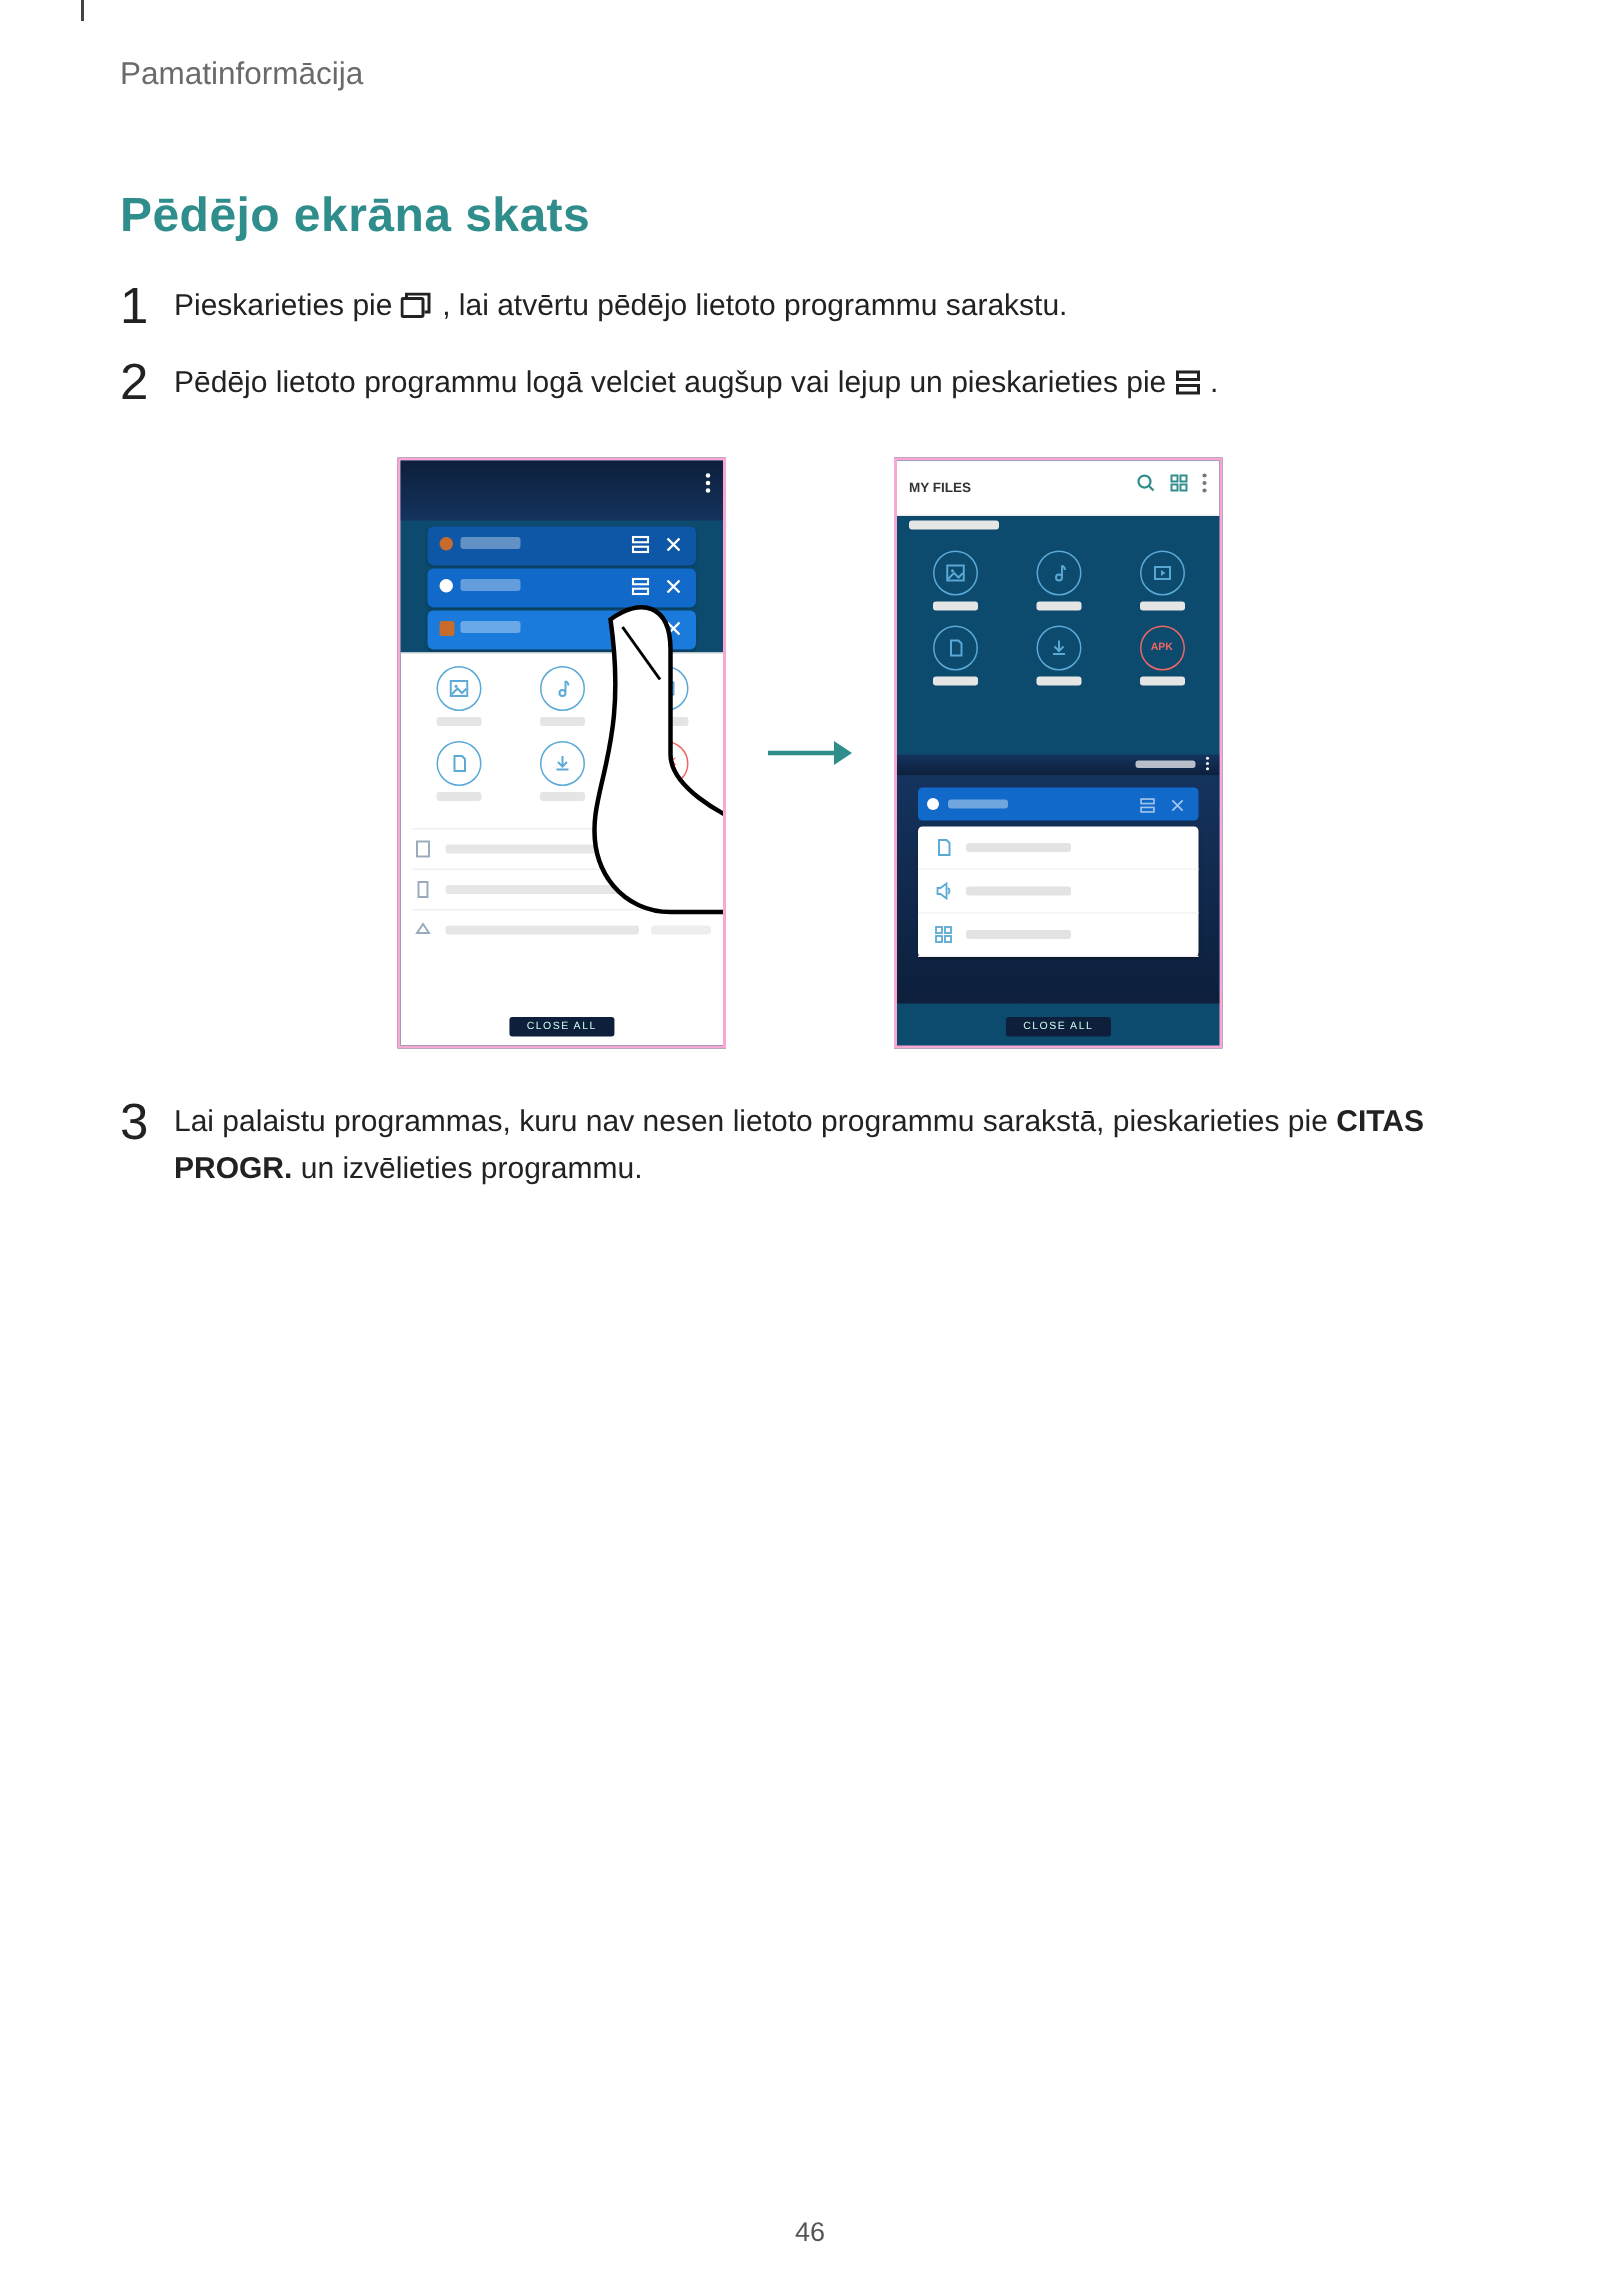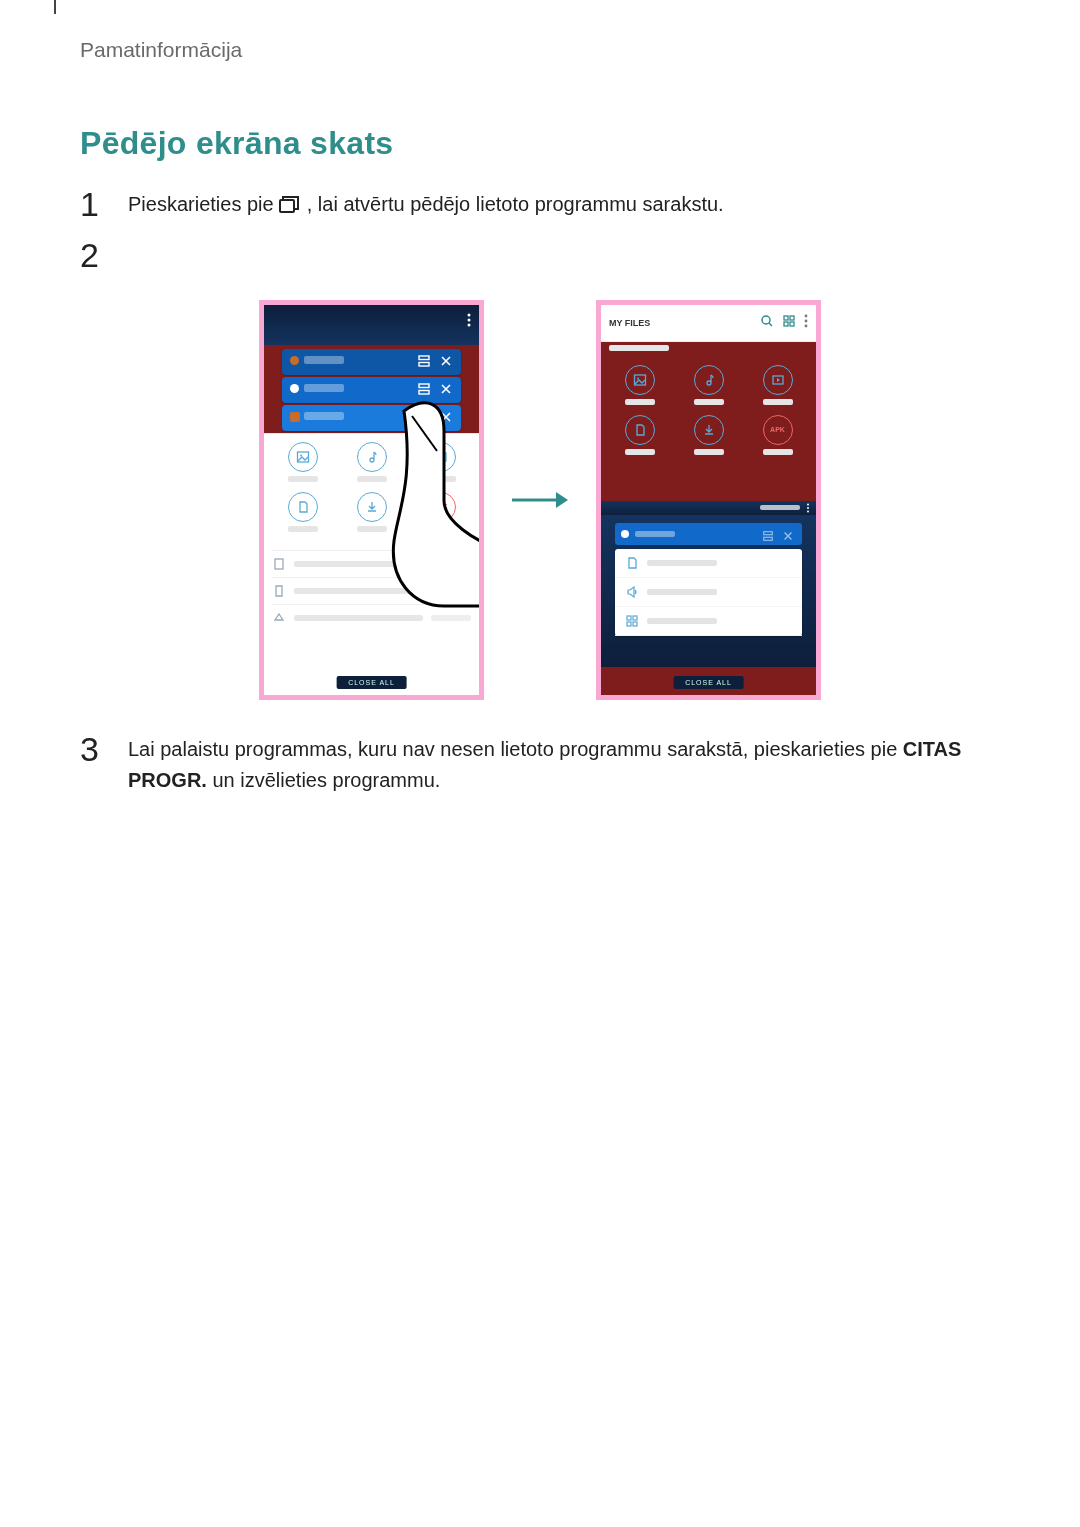--- a/index.html
+++ b/index.html
@@ -4,26 +4,26 @@
 <style>
 html,body{margin:0;padding:0;background:#fff;font-family:Arial,Helvetica,sans-serif;color:#222}
 .page{width:1080px;height:1527px;position:relative;box-sizing:border-box;padding:40px 80px 40px 80px}
 .top-rule{position:absolute;left:54px;top:0;width:2px;height:14px;background:#444}
 .hdr{position:absolute;left:80px;top:38px;font-size:21px;color:#6a6a6a}
 .section-title{margin-top:85px;font-size:32px;font-weight:700;color:#2f8d8b;letter-spacing:.3px}
 .steps{margin-top:22px}
 .step{display:flex;align-items:flex-start;margin-top:14px}
 .stepnum{width:36px;font-size:34px;font-weight:400;color:#222;line-height:1;margin-top:-2px}
 .stepbody{flex:1;font-size:20px;line-height:1.55;color:#222}
-.stepbody p{margin:0 0 6px 12px}
+.stepbody p{margin:0 0 6px 0}
 .inline-icon{display:inline-block;vertical-align:-3px}
 .inline-icon svg{display:block}
 .b{font-weight:700}
 .figwrap{display:flex;align-items:center;justify-content:center;margin:28px 0 34px 0}
-.phone{width:215px;height:390px;border:5px solid #f9a8d4;background:#7f1d1d;position:relative;overflow:hidden}
+.phone{width:215px;height:390px;border:2px solid #f9a8d4;background:#0c4a6e;position:relative;overflow:hidden}
 .arrow{margin:0 26px;color:#2f8d8b}
 .arrow svg{display:block}
 .ph-dark{position:absolute;left:0;right:0;height:40px;top:0;background:linear-gradient(#0d1f3b,#14335e)}
 .ph-dots-more{position:absolute;right:8px;top:8px;color:#fff}
 .card{position:absolute;left:18px;right:18px;border-radius:4px;box-shadow:0 1px 2px rgba(0,0,0,.2);height:26px}
 .card .dot{position:absolute;left:8px;top:7px;width:9px;height:9px;border-radius:50%}
 .card .label{position:absolute;left:22px;top:7px;height:8px;width:40px;border-radius:2px}
 .card .icons{position:absolute;right:8px;top:5px;display:flex;gap:8px}
 .card .icons span{width:14px;height:14px;display:inline-block}
 .card1{top:44px;background:#0e56a6}
@@ -95,20 +95,30 @@
               </svg>
      </span>
      <span>, lai atvērtu pēdējo lietoto programmu sarakstu.</span>
     </p>
    </div>
   </div>
 
   <div class="step">
    <div class="stepnum">2</div>
    <div class="stepbody">
+    <p>
+     <span>Pēdējo lietoto programmu logā velciet augšup vai lejup un pieskarieties pie </span>
+     <span class="inline-icon">
+      <svg width="18" height="18" viewBox="0 0 18 18">
+                <rect x="2" y="2" width="14" height="5" fill="none" stroke="#222" stroke-width="2"></rect>
+                <rect x="2" y="11" width="14" height="5" fill="none" stroke="#222" stroke-width="2"></rect>
+              </svg>
+     </span>
+     <span>.</span>
+    </p>
    </div>
   </div>
  </div>
 
  <div class="figwrap">
 
   <div class="phone">
    <div class="ph-dark"></div>
    <div class="ph-dots-more">
     <svg width="4" height="14" viewBox="0 0 4 14">
@@ -375,13 +385,14 @@
    <div class="stepbody">
     <p>
      <span>Lai palaistu programmas, kuru nav nesen lietoto programmu sarakstā, pieskarieties pie </span>
      <span class="b">CITAS PROGR.</span>
      <span> un izvēlieties programmu.</span>
     </p>
    </div>
   </div>
  </div>
 
+ <div class="pagenum">46</div>
 </div>
 
 </body></html>

